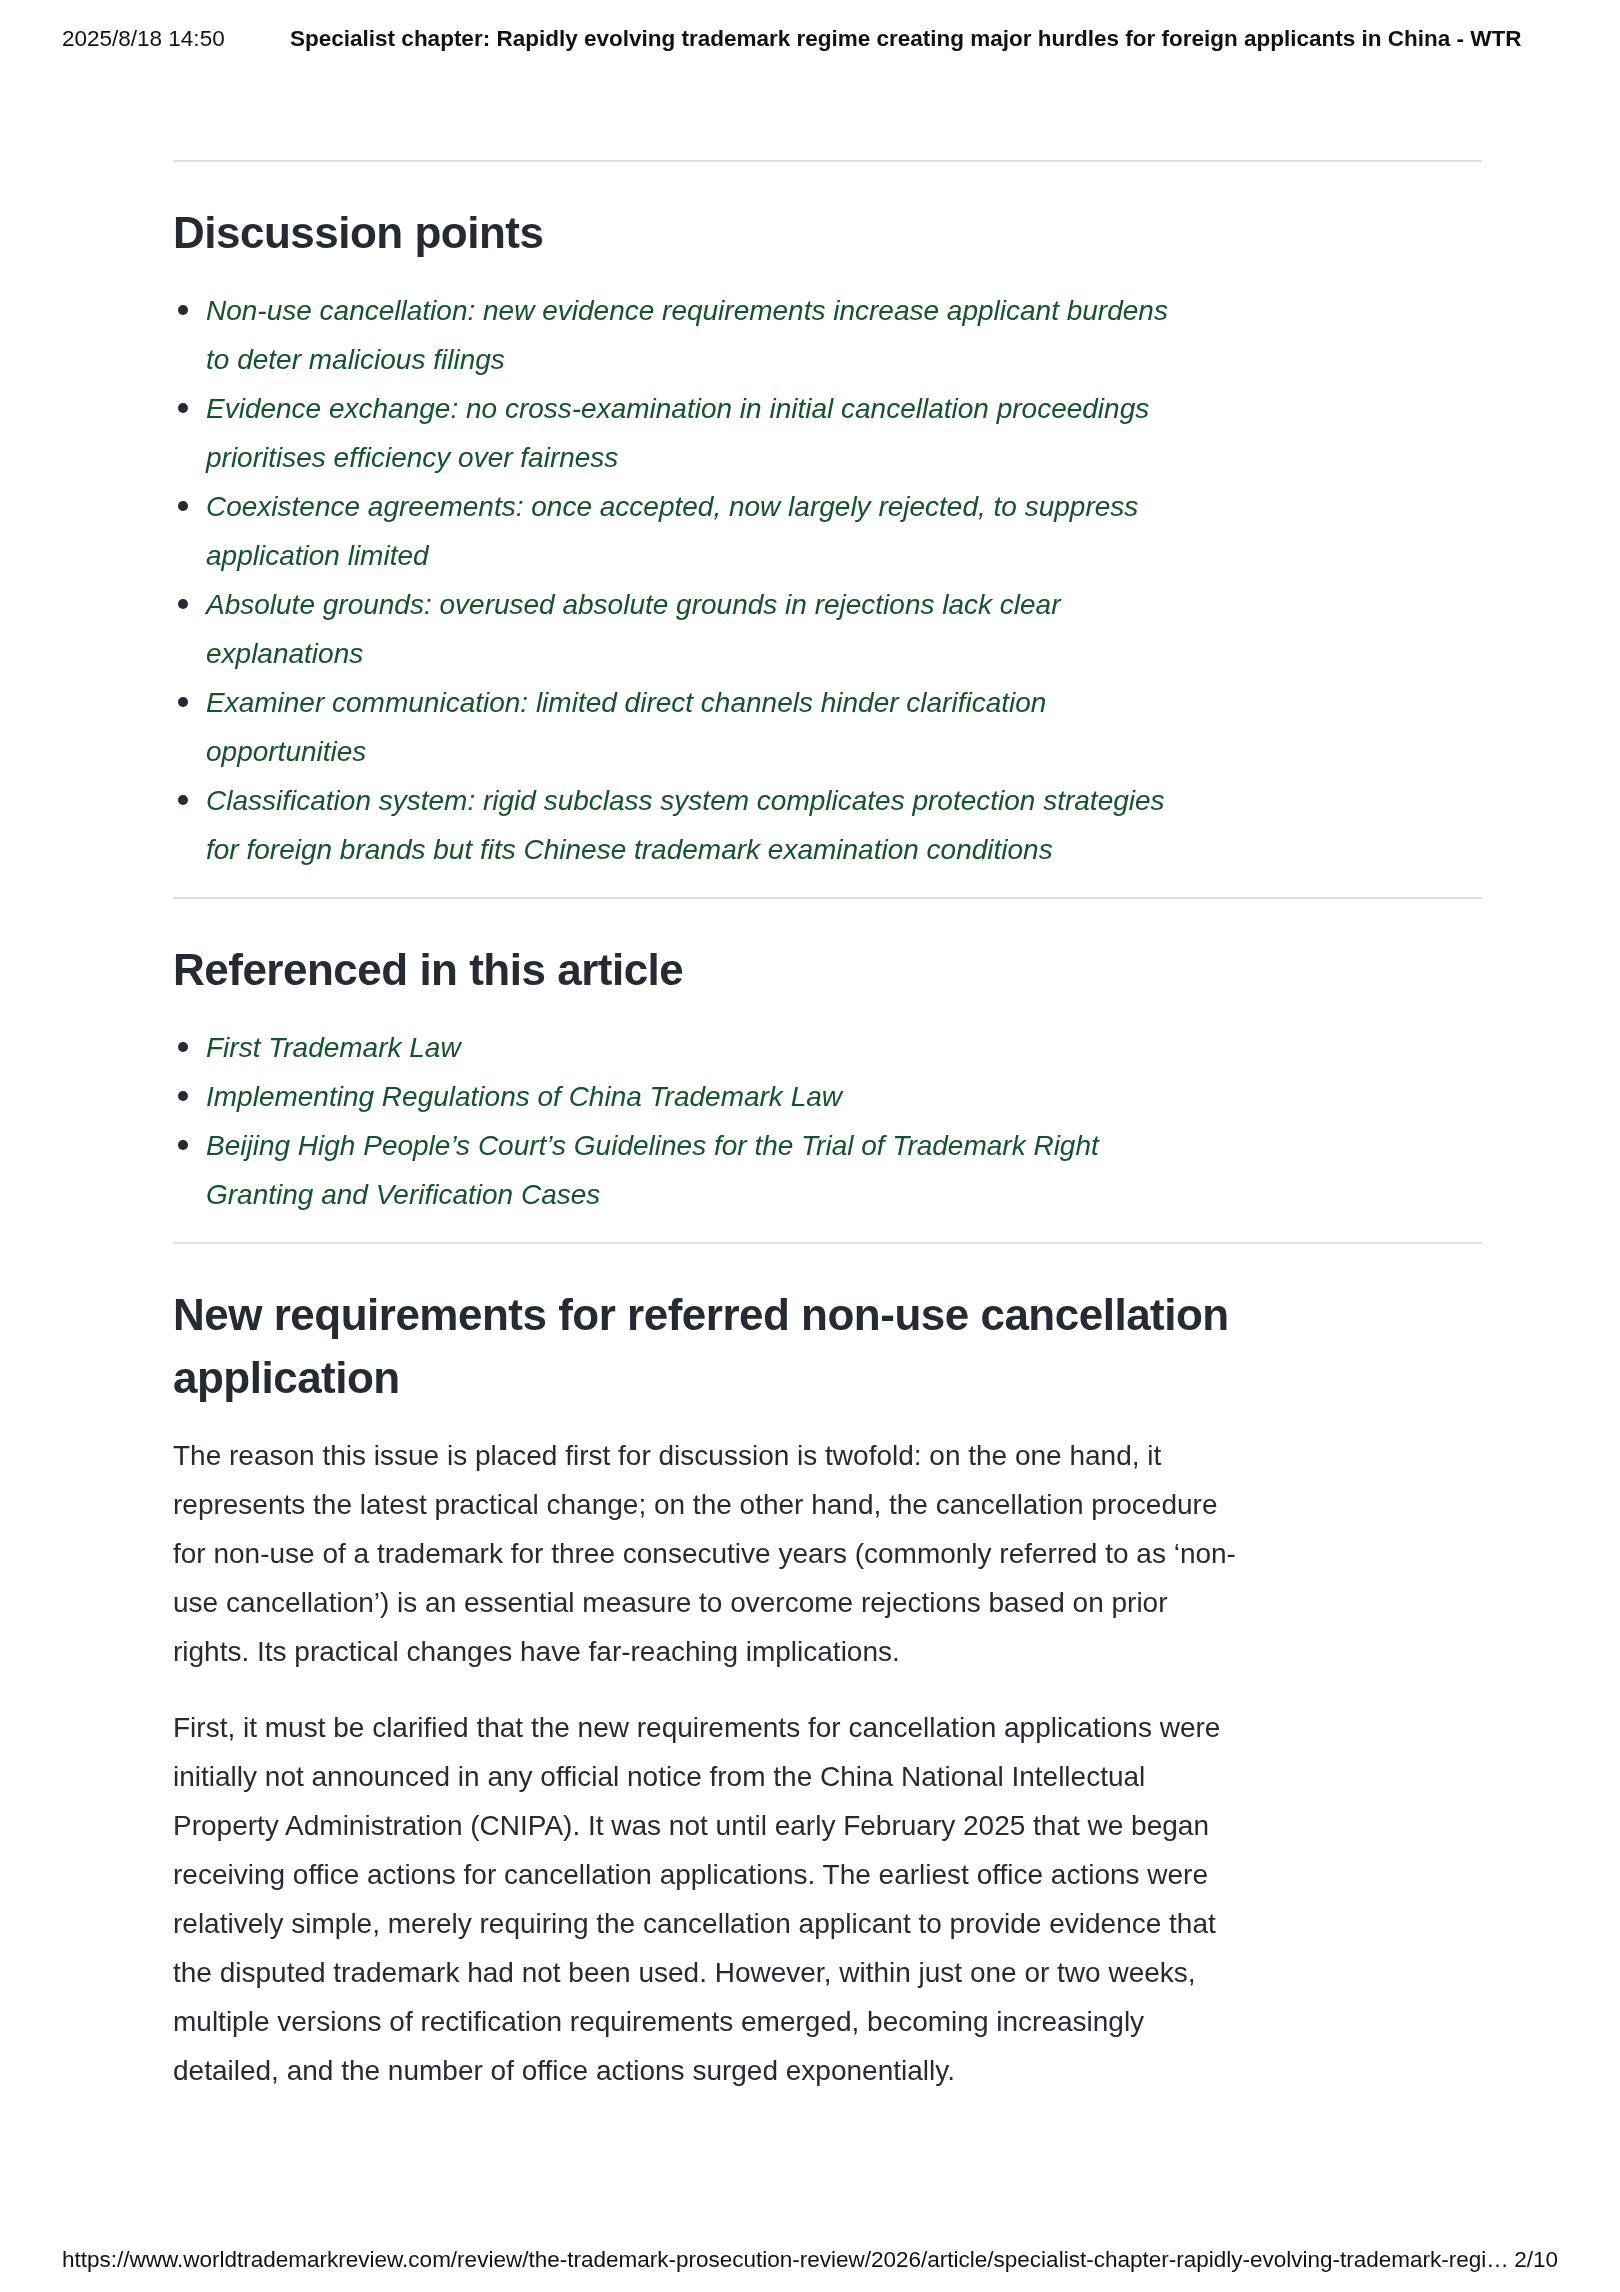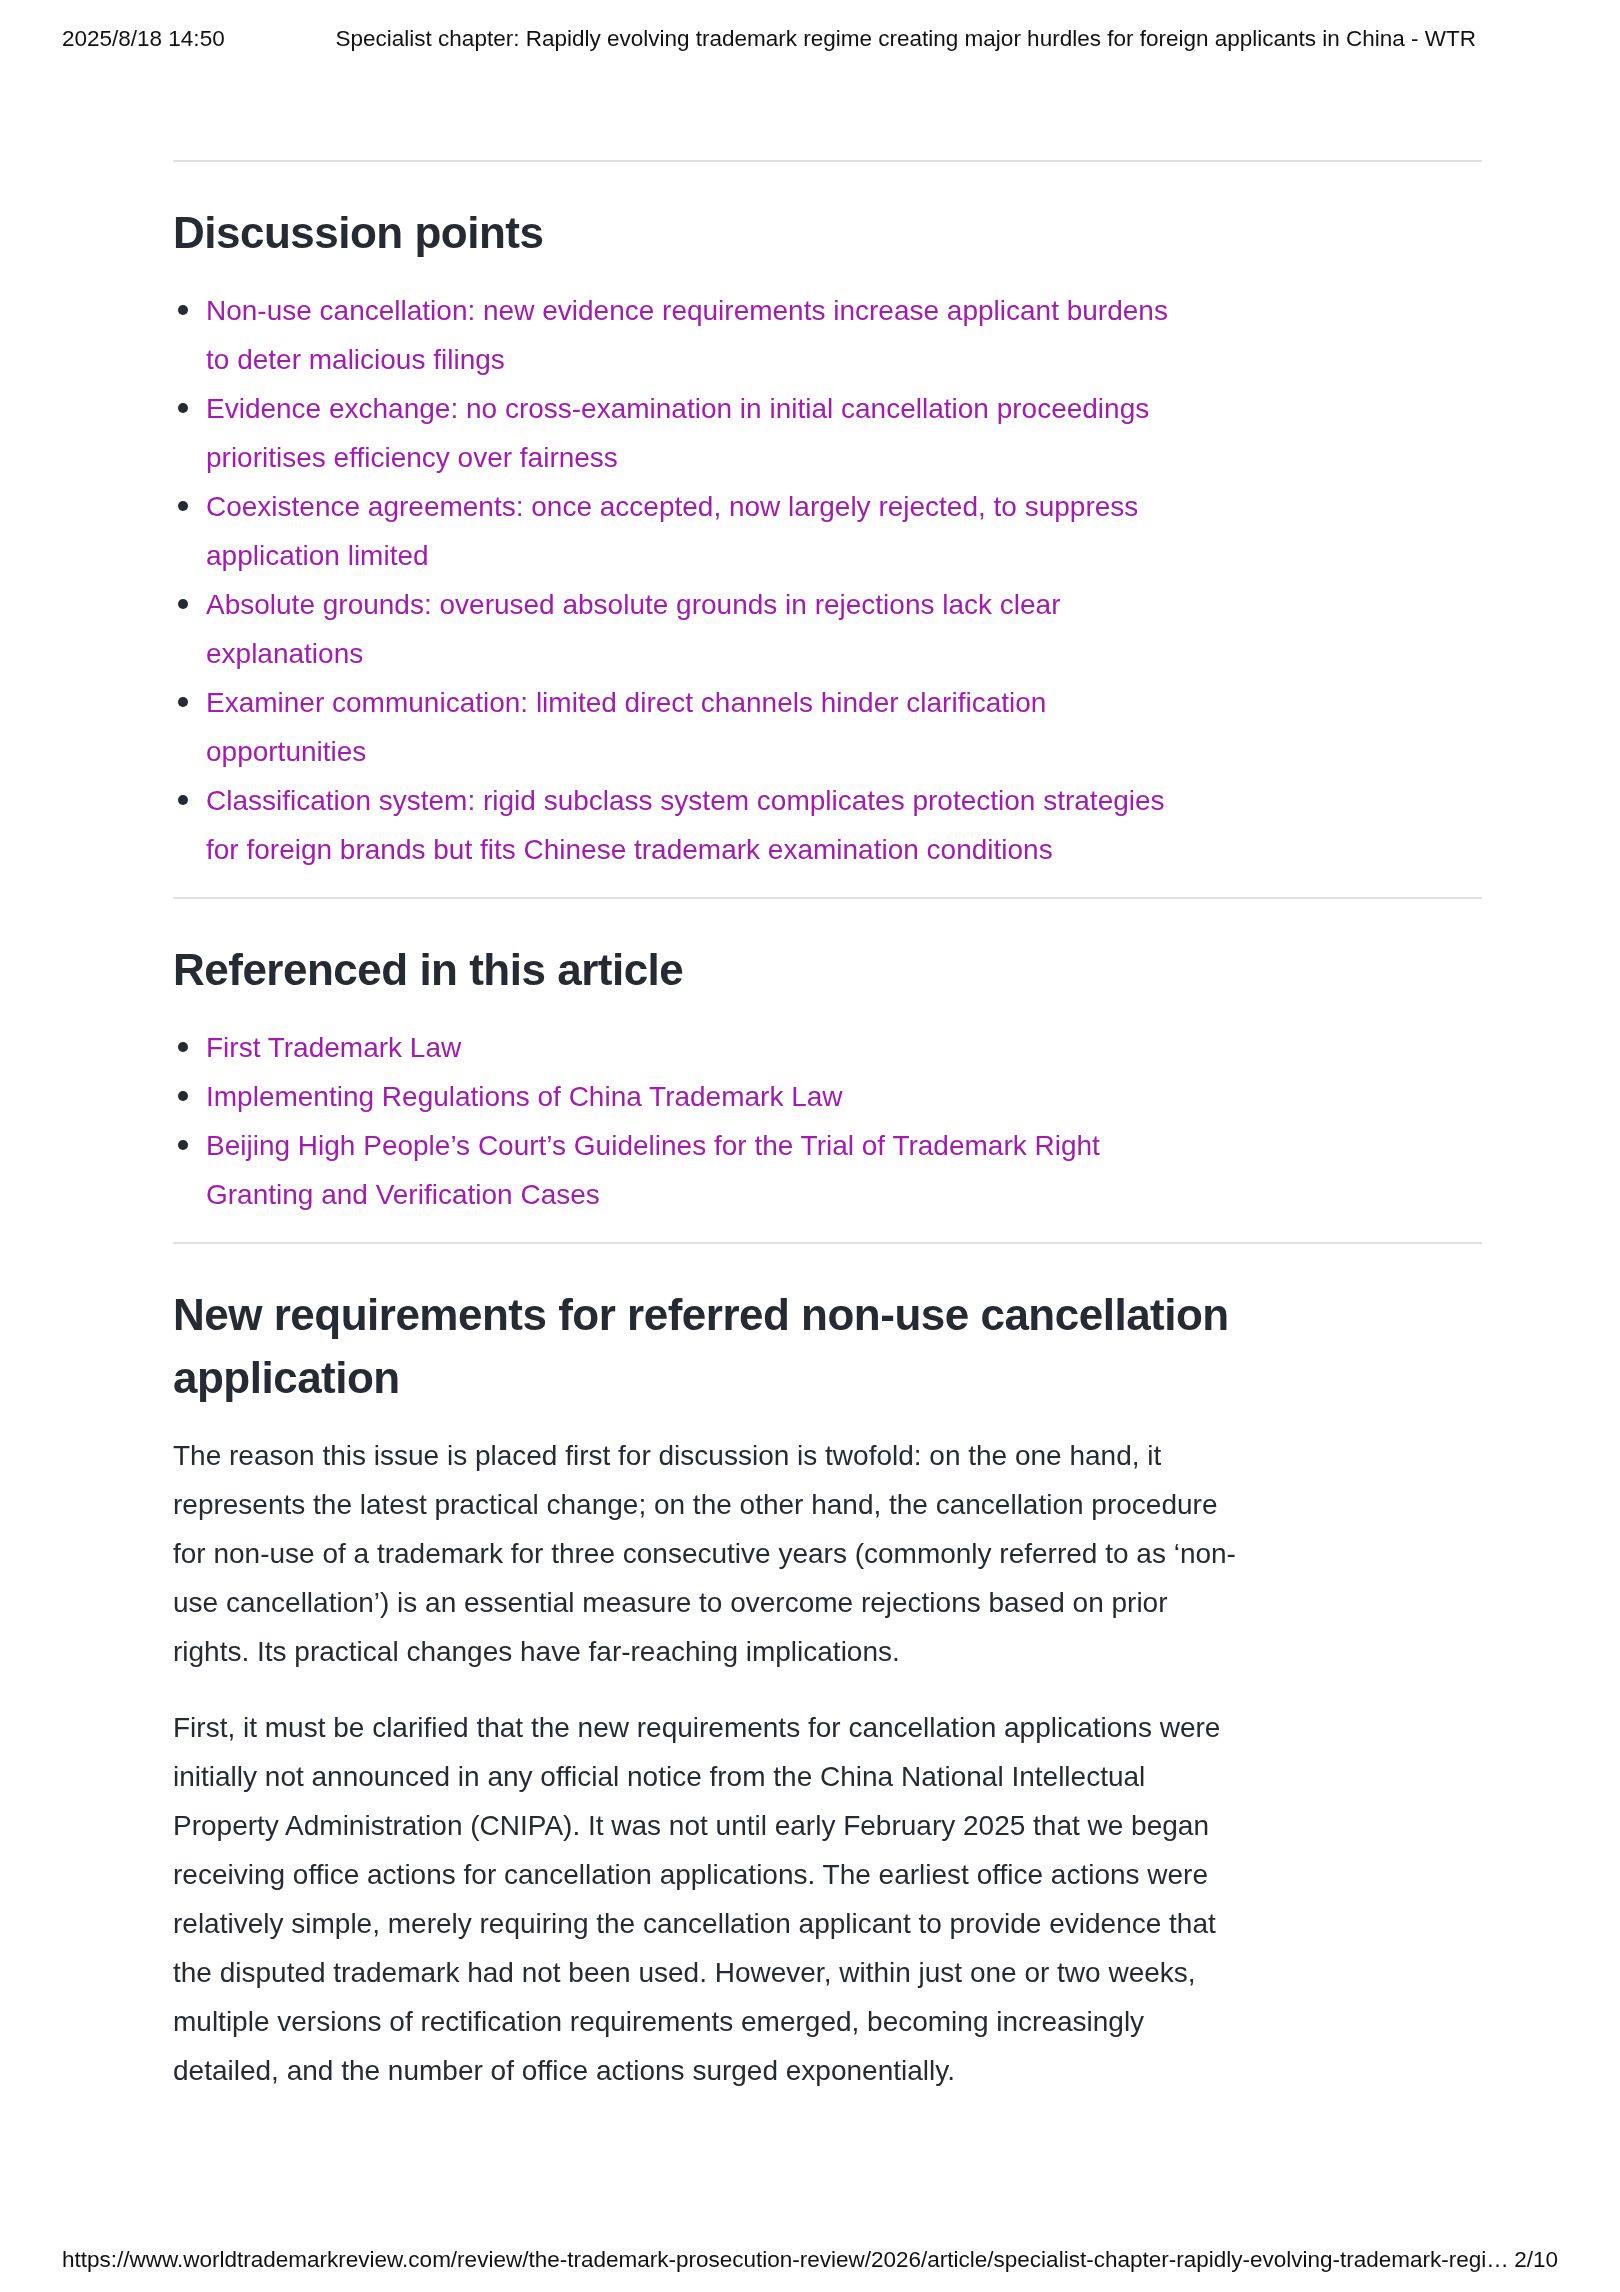--- a/index.html
+++ b/index.html
@@ -28,20 +28,21 @@
     font-size: 22.5px;
     color: #111111;
   }
   .ph-date { flex: none; white-space: nowrap; }
   .ph-title {
     flex: 1;
     text-align: center;
     padding-left: 29px;
     white-space: nowrap;
     overflow: hidden;
+    font-weight: bold;
   }
   .print-footer {
     position: absolute;
     left: 62px;
     right: 62px;
     top: 2247px;
     display: flex;
     justify-content: space-between;
     align-items: flex-start;
     font-size: 22.5px;
@@ -77,21 +78,22 @@
   ul.bullets {
     list-style: none;
     margin: 0 0 23.5px 0;
     padding: 0;
   }
   li.bullet-item {
     position: relative;
     padding-left: 33px;
     font-size: 28px;
     line-height: 49px;
-    color: #a21caf;
+    color: #14532d;
+    font-style: italic;
   }
   .dot {
     position: absolute;
     left: 4.9px;
     top: 19.6px;
     width: 9.8px;
     height: 9.8px;
     border-radius: 50%;
     background: #262b33;
   }

